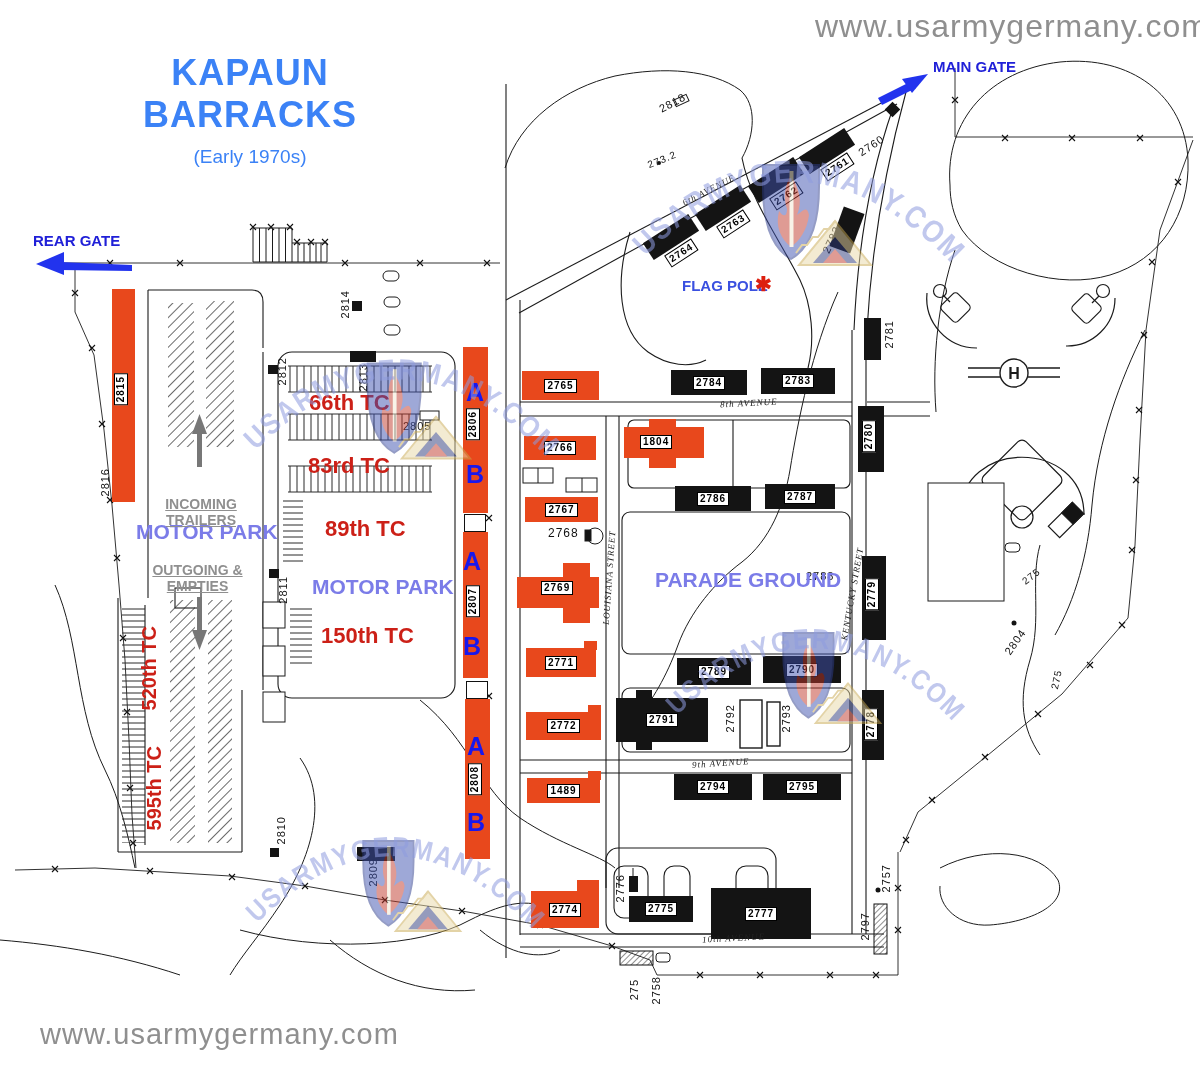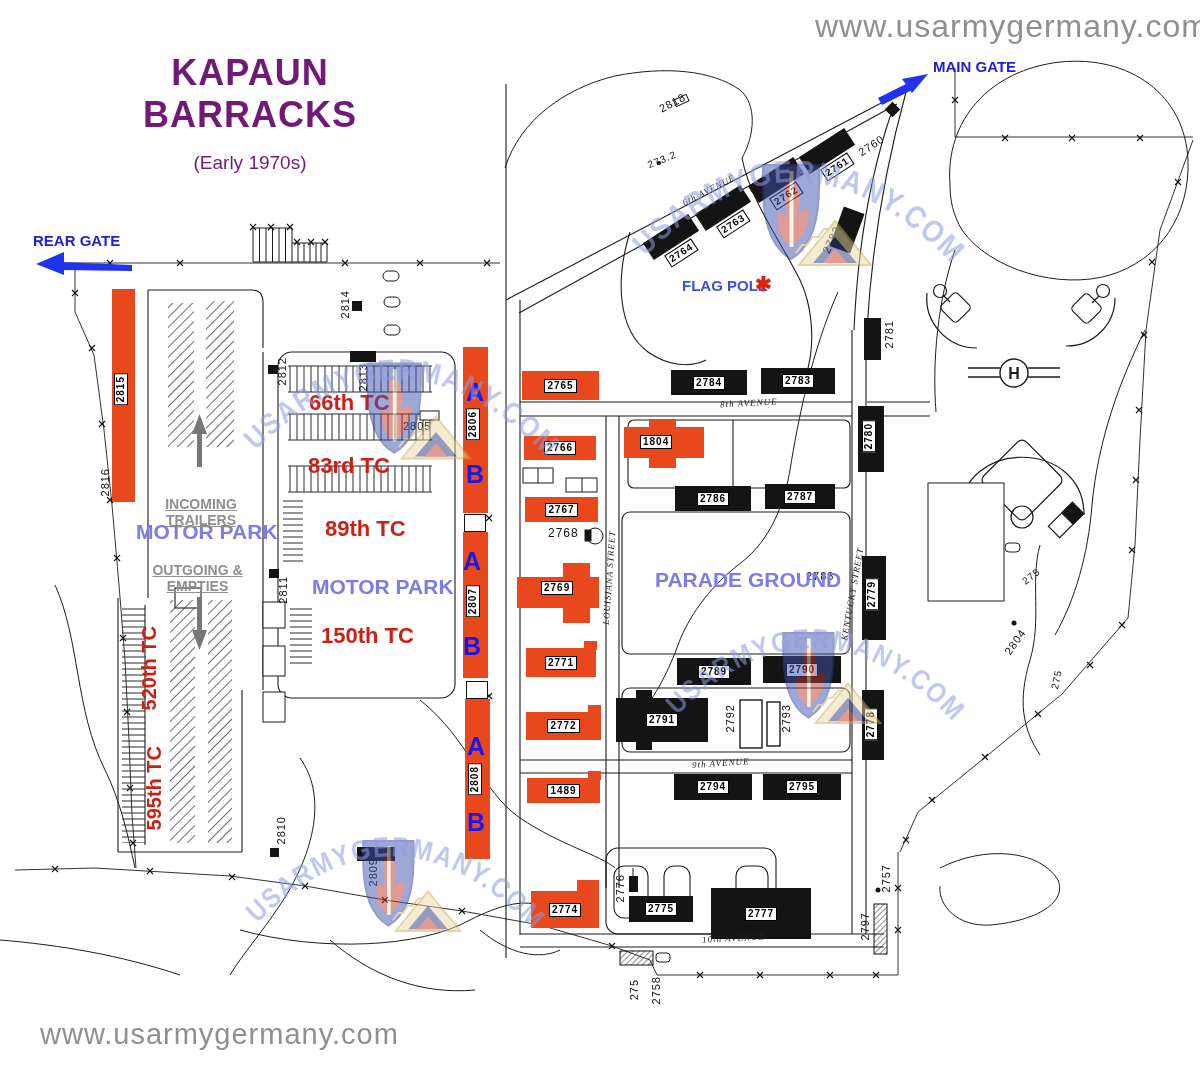--- a/index.html
+++ b/index.html
@@ -27,24 +27,24 @@
   .street{position:absolute;z-index:15;font:italic 9px "Liberation Serif",serif;color:#222;white-space:nowrap;letter-spacing:1px;}
   .unit{position:absolute;z-index:18;color:#cc2017;font:bold 22px "Liberation Sans",sans-serif;white-space:nowrap;}
   .vunit{position:absolute;z-index:18;color:#cc2017;font:bold 20px "Liberation Sans",sans-serif;
          writing-mode:vertical-rl;transform:rotate(180deg);white-space:nowrap;}
   .area{position:absolute;z-index:18;color:#7b7ce8;font:bold 21px "Liberation Sans",sans-serif;white-space:nowrap;}
   .gray{position:absolute;z-index:18;color:#8f8f8f;font:bold 14px "Liberation Sans",sans-serif;
         text-align:center;white-space:pre-line;}
   .gate{position:absolute;z-index:18;color:#2020d8;font:bold 15px "Liberation Sans",sans-serif;white-space:nowrap;}
   .ab{position:absolute;z-index:18;color:#1717ee;font:bold 25px "Liberation Sans",sans-serif;}
   .site{position:absolute;z-index:18;color:#8f8f8f;font:32px "Liberation Sans",sans-serif;letter-spacing:1px;white-space:nowrap;}
-  #title{position:absolute;left:70px;top:52px;width:360px;text-align:center;z-index:18;color:#701a75;}
+  #title{position:absolute;left:70px;top:52px;width:360px;text-align:center;z-index:18;color:#3b82f6;}
   #title .t1{font:bold 36px "Liberation Sans",sans-serif;letter-spacing:1px;}
   #title .t2{font:bold 25px "Liberation Sans",sans-serif;letter-spacing:2px;margin-top:2px;}
-  #title .t3{font:19px "Liberation Sans",sans-serif;margin-top:16px;}
+  #title .t3{font:19px "Liberation Sans",sans-serif;margin-top:10px;}
   .fpole{position:absolute;z-index:18;color:#3a50e0;font:bold 15px "Liberation Sans",sans-serif;}
   .fstar{position:absolute;z-index:18;color:#dd2010;font:bold 20px "Liberation Sans",sans-serif;}
   .wmt{font:bold 31px "Liberation Sans",sans-serif;fill:#8f9ce0;opacity:.55;letter-spacing:2px;}
 </style>
 </head>
 <body>
 
 <div id="map">
 
 <svg id="base" width="1200" height="1067" viewBox="0 0 1200 1067">

